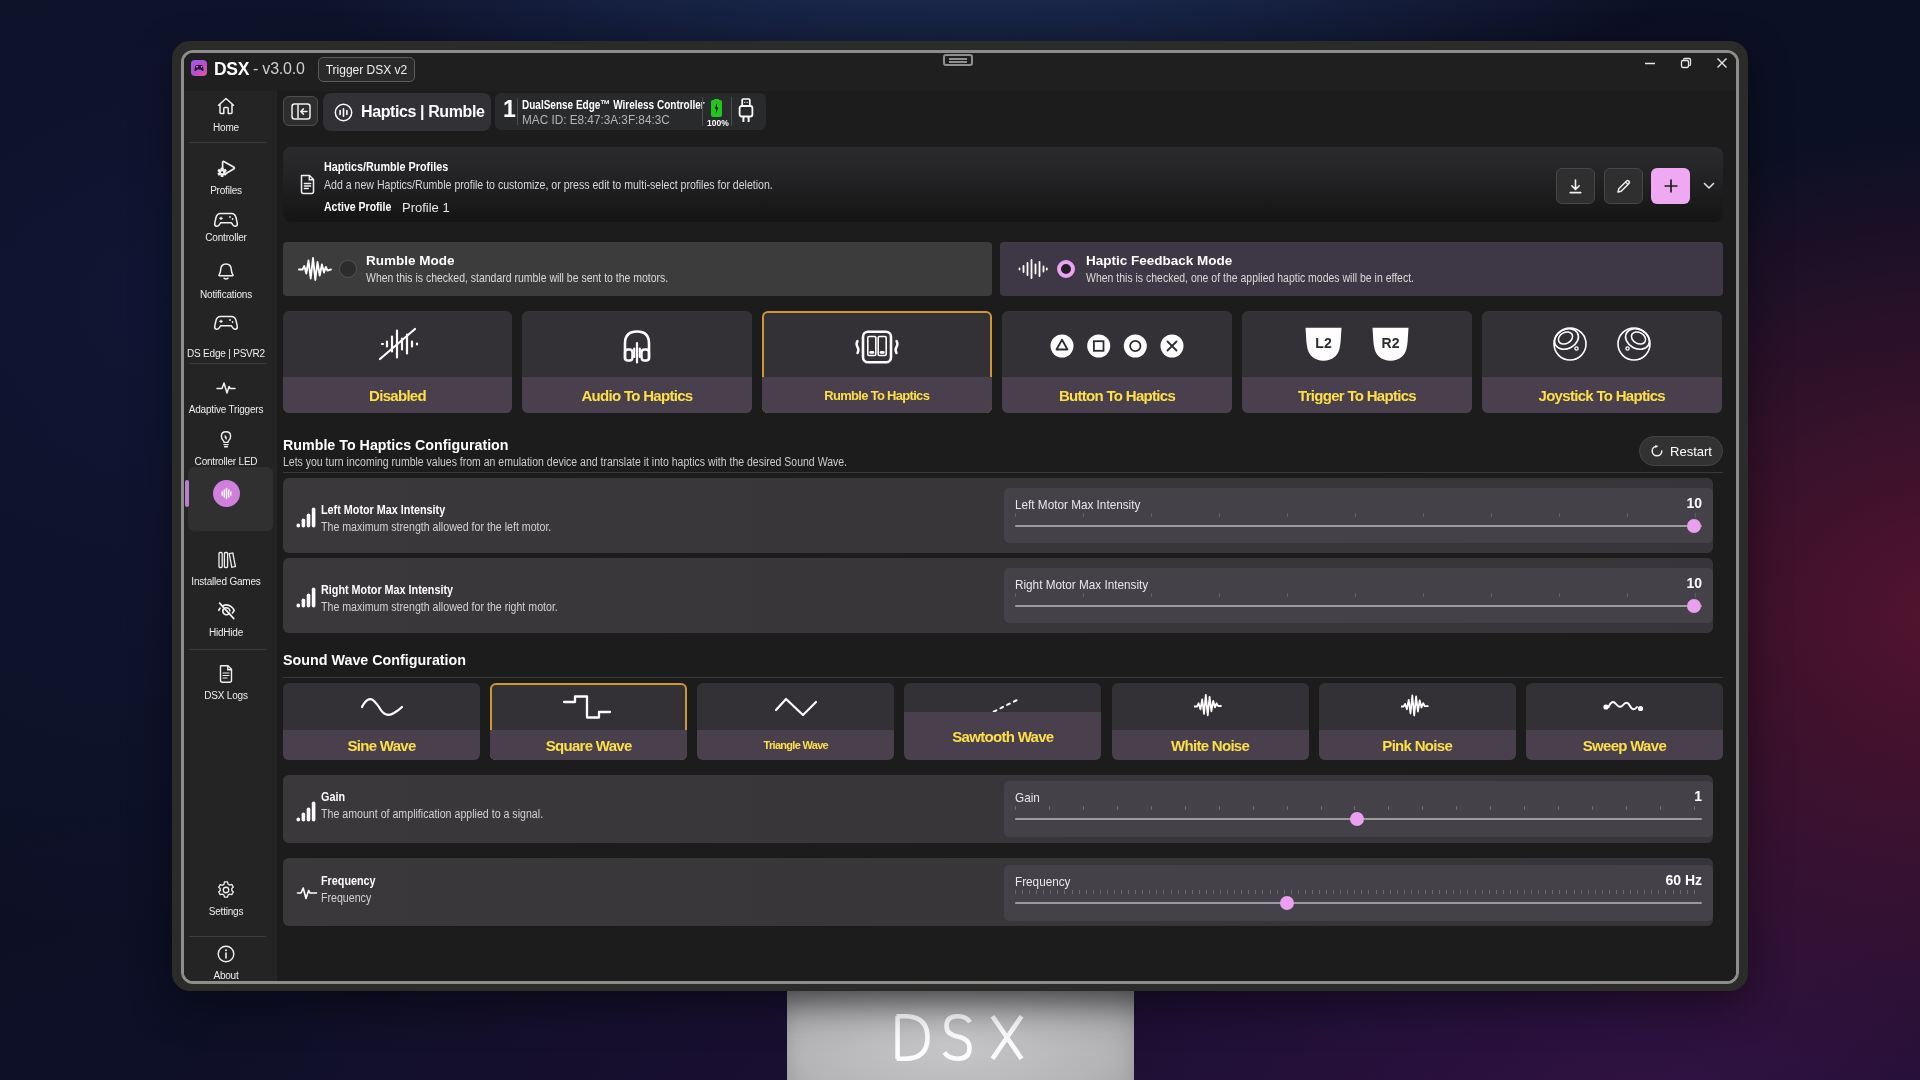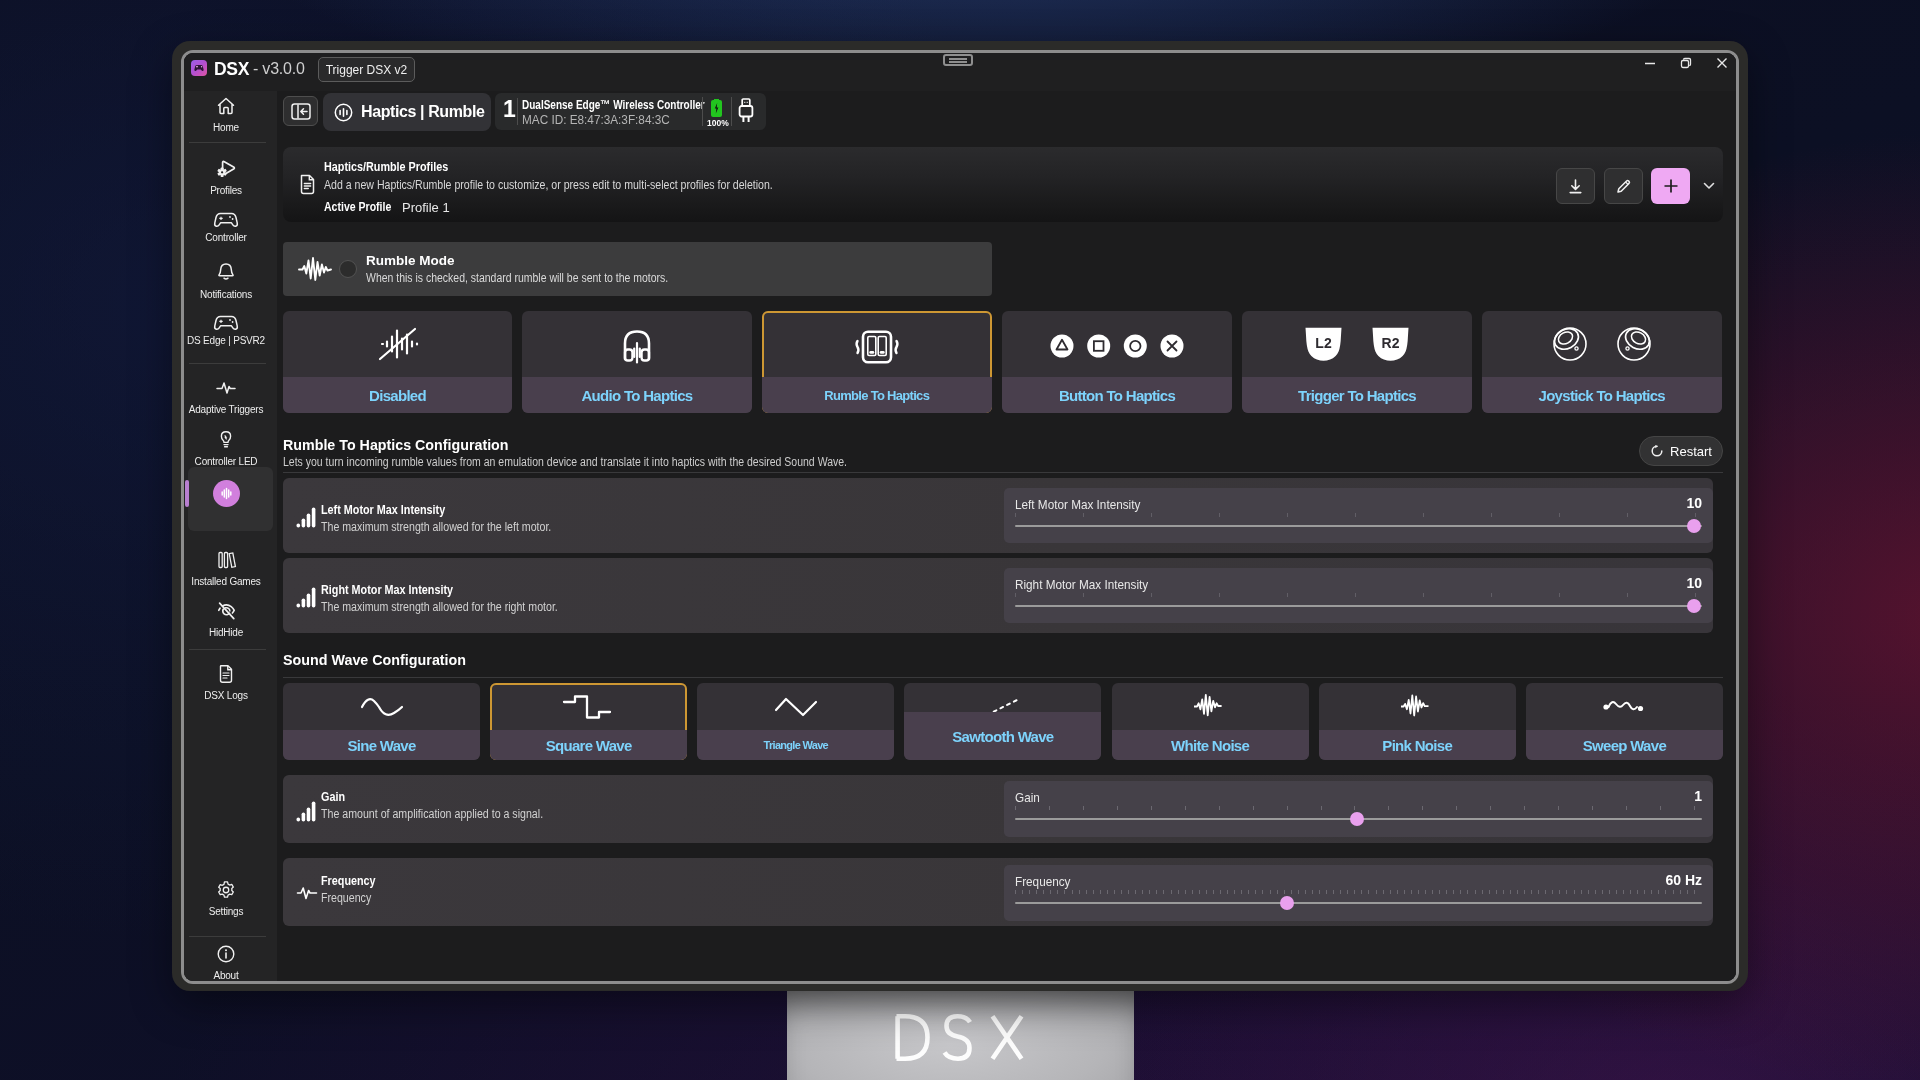--- a/index.html
+++ b/index.html
@@ -48,21 +48,21 @@
   
   #collapsebtn { position:absolute; left:6px; top:5px; width:35px; height:30px; background:#2e2e2f;
     border:1px solid #4e4e4e; border-radius:6px; display:flex; align-items:center; justify-content:center; }
   #htitle { position:absolute; left:46px; top:2px; width:168px; height:38px; background:#323236; border-radius:8px;
     display:flex; align-items:center; }
   #ctrlpanel { position:absolute; left:218px; top:2px; width:271px; height:37px; background:#292a2b; border-radius:6px; }
 
   
   .tile { position:absolute; border-radius:6px; overflow:hidden; background:#343136; }
   .tile .ticon { position:absolute; left:0; top:0; right:0; display:flex; align-items:center; justify-content:center; }
-  .tile .tlabel { position:absolute; left:0; right:0; bottom:0; background:#493f4d; color:#7dd3fc;
+  .tile .tlabel { position:absolute; left:0; right:0; bottom:0; background:#493f4d; color:#fde047;
     font-weight:bold; display:flex; align-items:center; justify-content:center; letter-spacing:-0.7px; }
   .tile.sel { outline:2px solid #cd9733; outline-offset:-2px; }
 
   
   .crow { position:absolute; left:6px; width:1430px; background:linear-gradient(90deg,#3b383c 0%,#393639 55%,#38353a 100%); border-radius:6px; }
   .crow .cicon { position:absolute; left:13px; }
   .crow .ctitle { position:absolute; left:38px; color:#fff; font-weight:bold; font-size:13.5px; transform:scaleX(0.80); }
   .crow .cdesc { position:absolute; left:38px; color:#d2d2d2; font-size:12.5px; transform:scaleX(0.85); }
   .spanel { position:absolute; left:721px; width:709px; background:#454149; border-radius:5px; }
   .spanel .slabel { position:absolute; left:11px; top:9px; font-size:13.5px; color:#e8e8e8; transform:scaleX(0.87); }
@@ -163,21 +163,21 @@
             <span class="lbl">Notifications</span>
           </div>
 
           <div class="sideitem" style="top:222px">
             <svg width="26" height="20" viewBox="0 0 26 20" style="margin:0 auto">
                 <path d="M7.5 3.5 L18.5 3.5 Q22 3.5 23 7.5 L24.2 12.8 Q24.8 15.8 22.6 16.3 Q20.9 16.6 19.8 14.9 L18.3 12.7 L7.7 12.7 L6.2 14.9 Q5.1 16.6 3.4 16.3 Q1.2 15.8 1.8 12.8 L3 7.5 Q4 3.5 7.5 3.5 Z" fill="none" stroke="#f0f0f0" stroke-width="1.5" stroke-linejoin="round"></path>
                 <path d="M8 6.7 v3.4 M6.3 8.4 h3.4" stroke="#f0f0f0" stroke-width="1.2"></path>
                 <circle cx="17" cy="7" r="0.9" fill="#f0f0f0"></circle>
                 <circle cx="19.6" cy="9" r="0.9" fill="#f0f0f0"></circle>
               </svg>
-            <span class="lbl" style="margin-top:2px">DS Edge | PSVR2</span>
+            <span class="lbl" style="margin-top:15px">DS Edge | PSVR2</span>
           </div>
           <div class="sidediv" style="top:272px"></div>
 
           <div class="sideitem" style="top:286px">
             <svg width="24" height="22" viewBox="0 0 24 22" style="margin:0 auto">
                 <path d="M3 11.5 L8 11.5 L10 6 L13 16 L15 9.5 L16.2 11.5 L21 11.5" fill="none" stroke="#f0f0f0" stroke-width="1.5" stroke-linecap="round" stroke-linejoin="round"></path>
               </svg>
             <span class="lbl">Adaptive Triggers</span>
           </div>
 
@@ -314,20 +314,28 @@
               </svg>
           </div>
 
           <div class="panel" style="left:6px;top:151px;width:709px;height:54px;background:#3c3c3d;border-radius:4px">
             <svg class="abs" style="left:15px;top:13px" width="34" height="28" viewBox="0 0 34 28">
                 <path d="M1 14.5 H4.5 L6.3 11 L8.3 18.5 L10.5 5.5 L12.7 23.5 L15 3 L17.3 25 L19.5 7 L21.7 20.5 L23.9 9.5 L26 17.5 L27.8 12 L29.5 15.5 L33 14.5" fill="none" stroke="#fff" stroke-width="1.9" stroke-linejoin="round" stroke-linecap="round"></path>
               </svg>
             <div class="abs icirc" style="left:56px;top:18px;width:18px;height:18px;background:#2c2c2c;border:1px solid #525252"></div>
             <span class="abs" style="left:83px;top:11px;color:#fff;font-size:13.5px;font-weight:bold">Rumble Mode</span>
             <span class="abs" style="left:83px;top:29px;color:#dadada;font-size:12.5px;transform:scaleX(0.838)">When this is checked, standard rumble will be sent to the motors.</span>
+          </div>
+          <div class="panel" style="left:723px;top:151px;width:723px;height:54px;background:#3e3745;border-radius:4px">
+            <svg class="abs" style="left:18px;top:14px" width="30" height="26" viewBox="0 0 30 26">
+                <path d="M1.5 12.5 v1 M5.5 10 v6 M9.5 7 v12 M13.5 4 v18 M17.5 8.5 v9 M21.5 6 v14 M25.5 10.5 v5 M28.8 12.5 v1" stroke="#fff" stroke-width="1.8" stroke-linecap="round"></path>
+              </svg>
+            <div class="abs icirc" style="left:57px;top:18px;width:18px;height:18px;background:#241e29;border:4.5px solid #eda4f0"></div>
+            <span class="abs" style="left:86px;top:11px;color:#fff;font-size:13.5px;font-weight:bold">Haptic Feedback Mode</span>
+            <span class="abs" style="left:86px;top:29px;color:#dadada;font-size:12.5px;transform:scaleX(0.839)">When this is checked, one of the applied haptic modes will be in effect.</span>
           </div>
 
           <div class="tile" style="left:6px;top:220px;width:229px;height:102px">
             <div class="ticon" style="height:66px">
               <svg width="50" height="42" viewBox="0 0 50 42">
                   <path d="M9 21 h1 M14 18.5 v5 M19 13.5 v15 M24 7.5 v27 M29 15.5 v11 M34 11.5 v19 M39 18.5 v5 M44 20.5 v1" stroke="#fff" stroke-width="2.2" stroke-linecap="round"></path>
                   <path d="M7 36 L42 6" stroke="#fff" stroke-width="2.2" stroke-linecap="round"></path>
                 </svg>
             </div>
             <div class="tlabel" style="height:36px;font-size:15px">Disabled</div>

